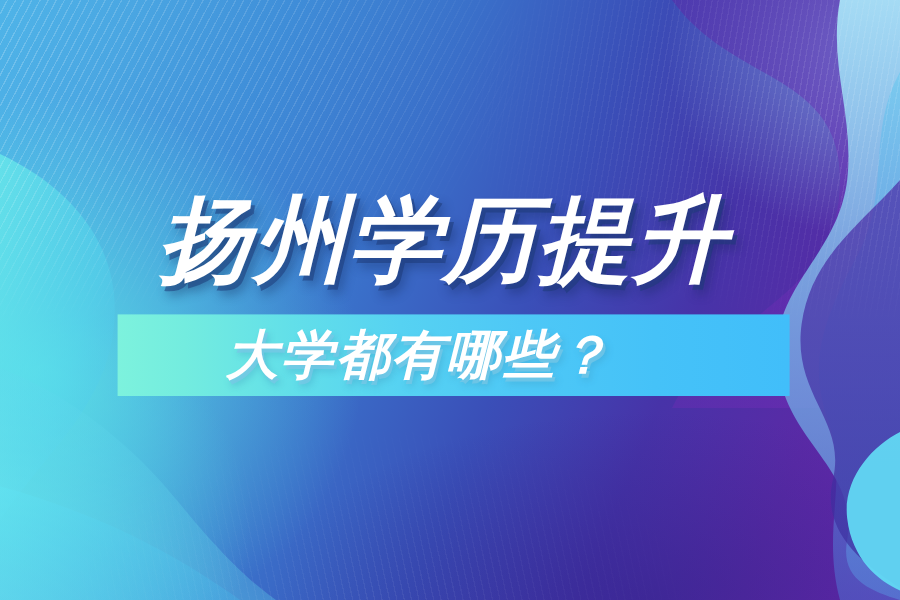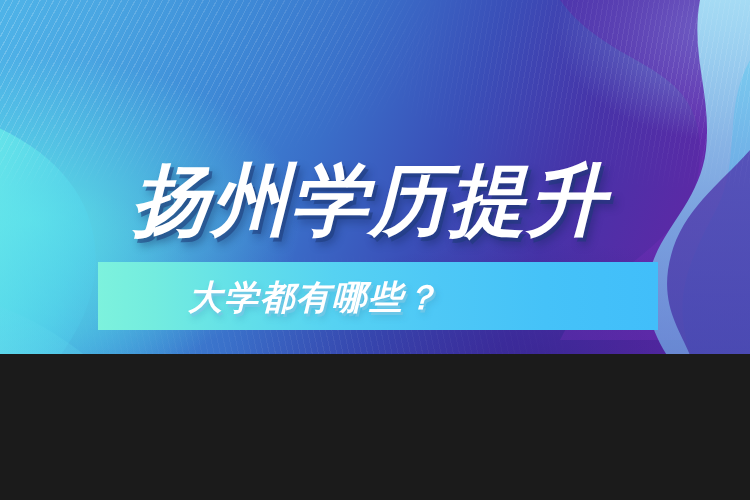--- a/index.html
+++ b/index.html
@@ -3,21 +3,21 @@
 <meta charset="utf-8">
 <style>
   html, body {
     margin: 0;
     padding: 0;
     background: #1b1b1b;
   }
   #banner {
     position: relative;
     width: 750px;
-    height: 354px;
+    height: 500px;
     overflow: hidden;
     font-family: "Liberation Sans", "DejaVu Sans", sans-serif;
     background: #0f766e;
     text-align: center;
   }
 
   
   .bg-layer {
     position: absolute;
     inset: 0;
@@ -114,21 +114,21 @@
         #62dfe9 26%,
         #56d2f2 42%,
         #4ec8f6 60%,
         #45c2f8 80%,
         #41befa 100%);
   }
   .subtitle-text {
     position: absolute;
     left: 188px;
     top: 269px;
-    font-size: 34px;
+    font-size: 44px;
     line-height: 56px;
     font-weight: 700;
     font-style: italic;
     color: #ffffff;
     letter-spacing: 2px;
     white-space: nowrap;
     text-shadow:
        2px 3px 0 rgba(120,200,230,0.72),
        3px 5px 6px rgba(60,150,190,0.45);
   }

